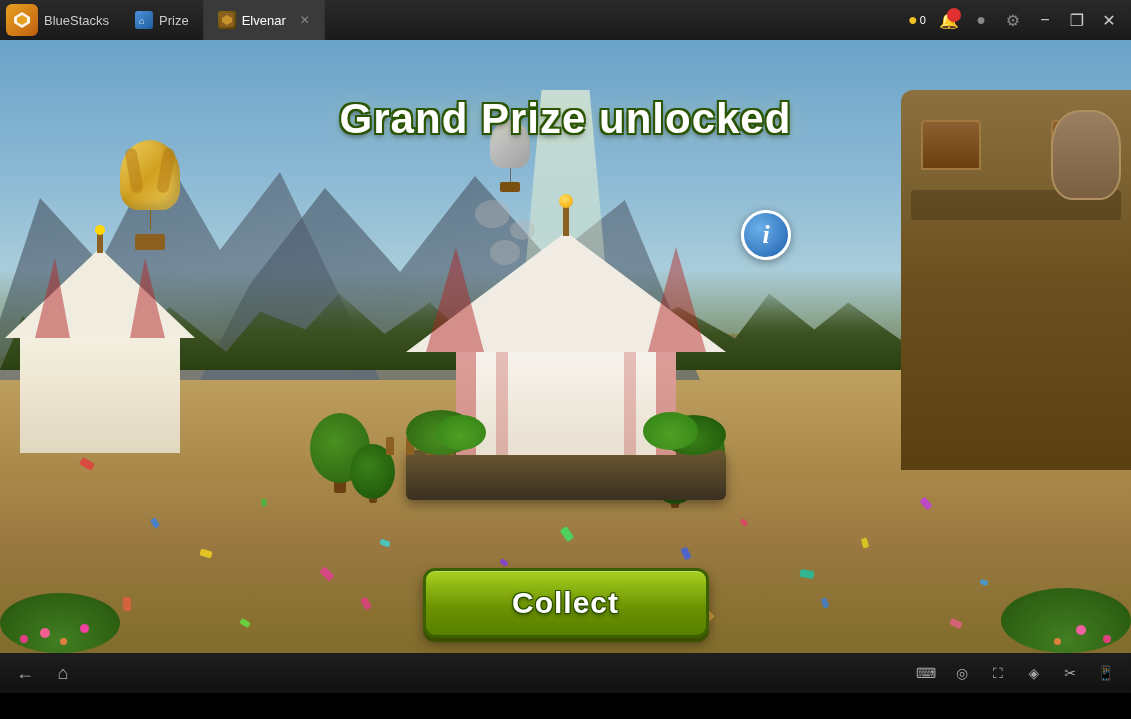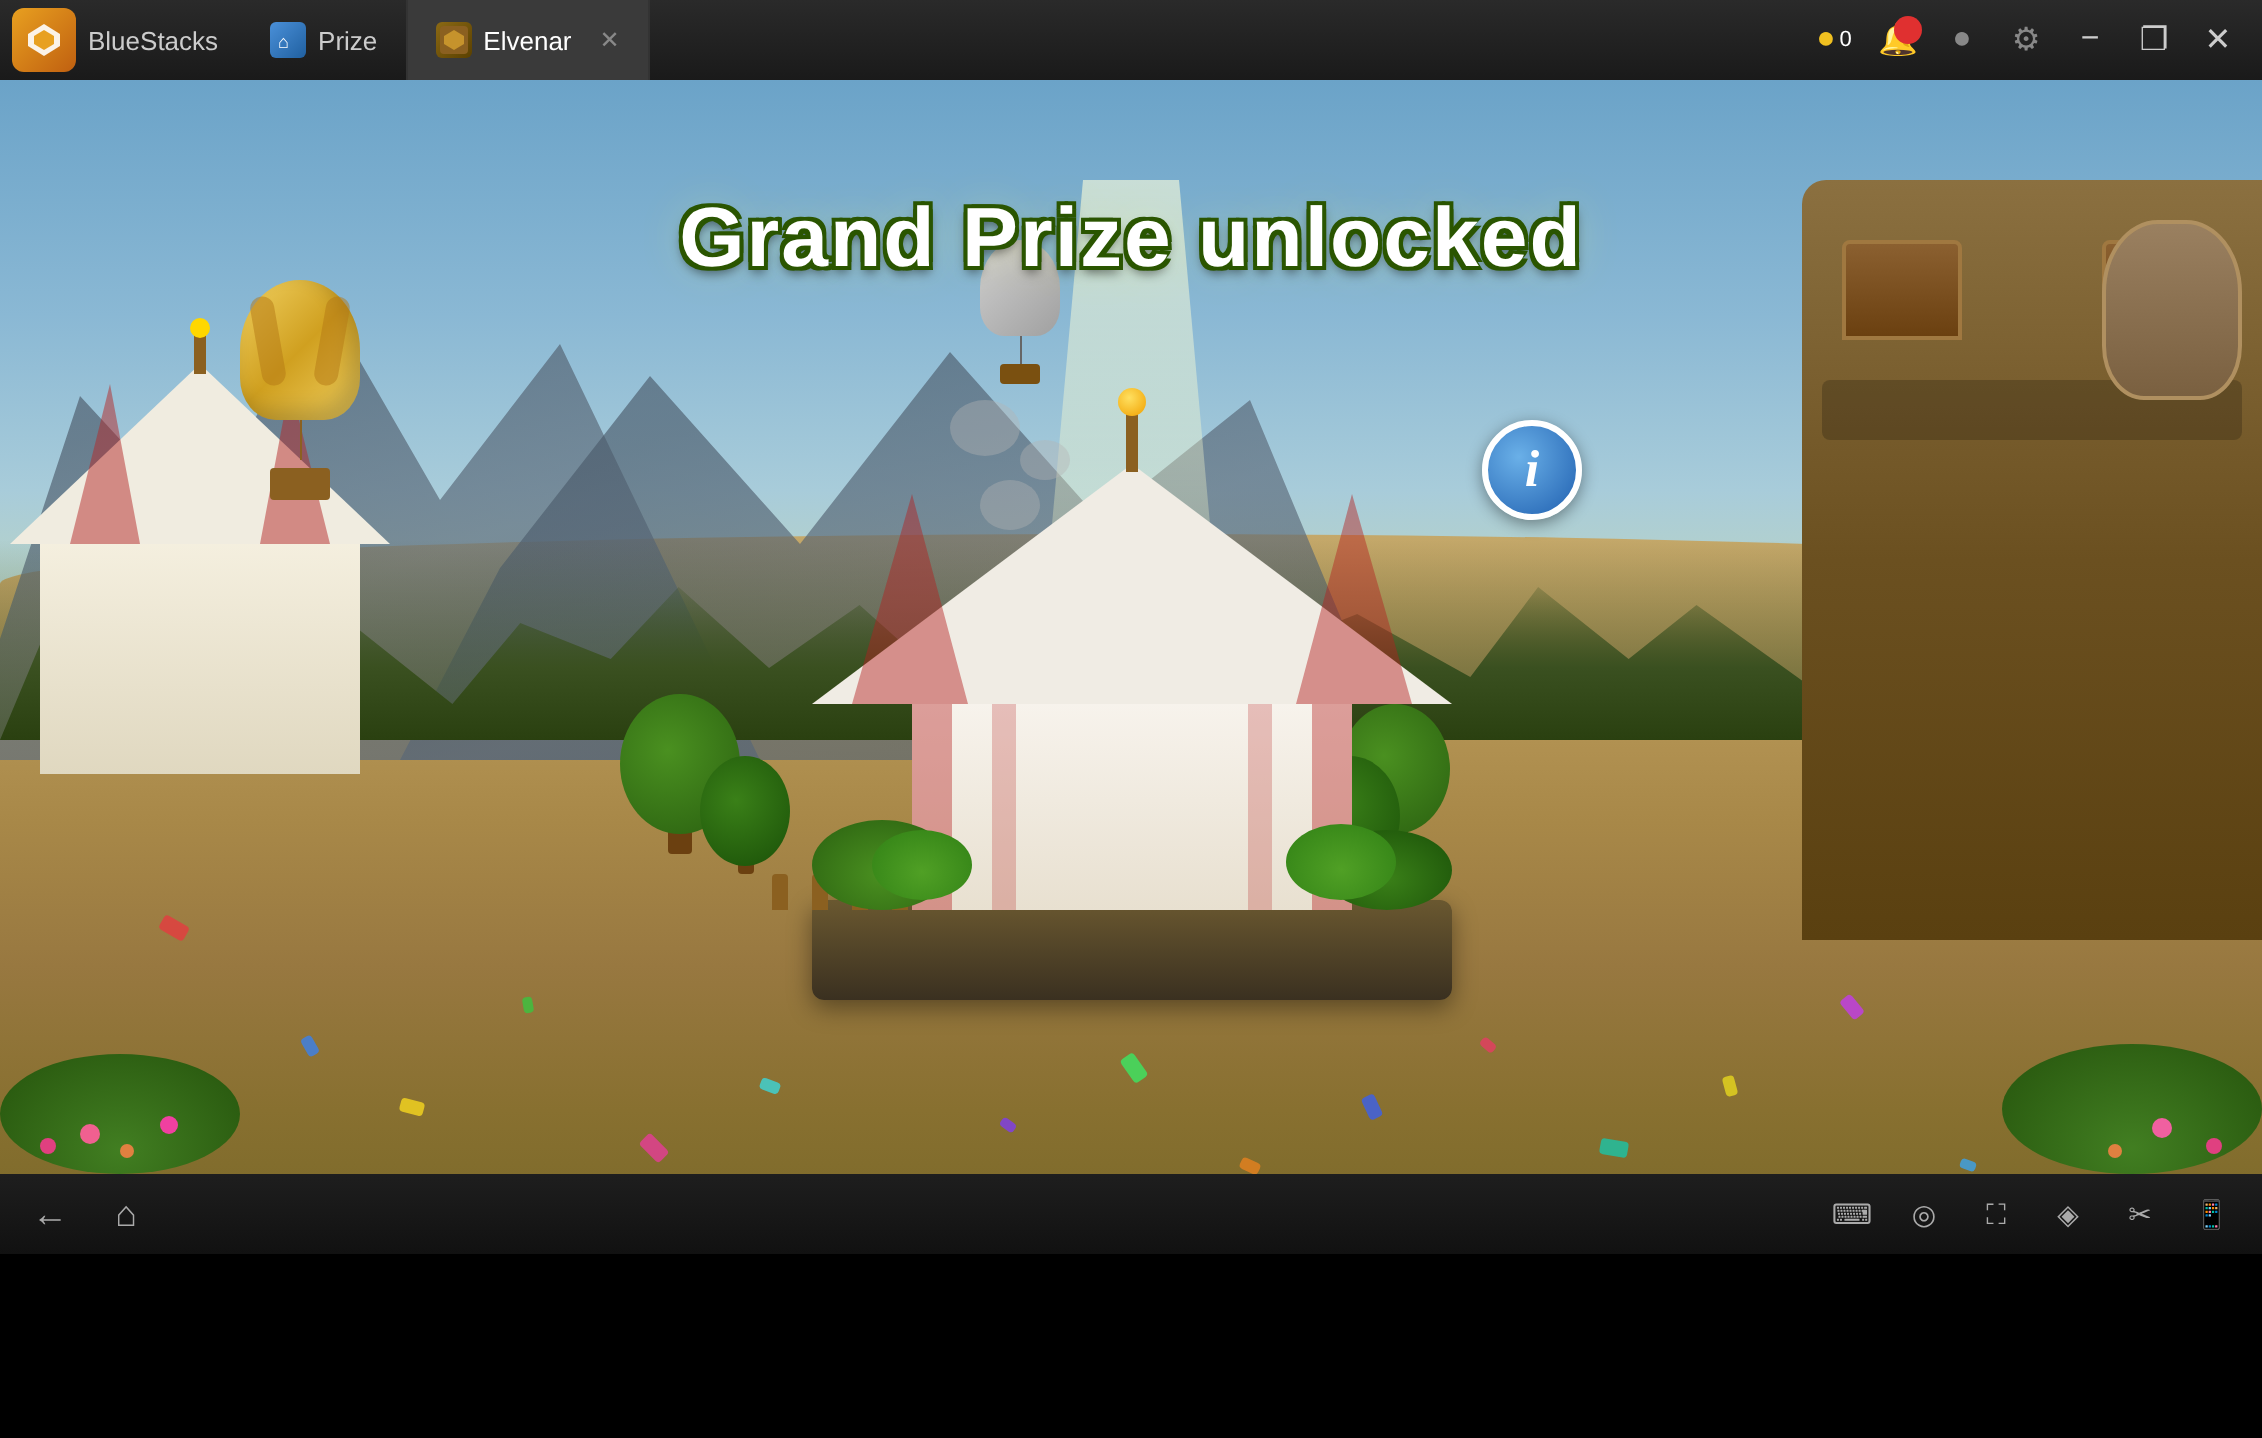--- a/index.html
+++ b/index.html
@@ -84,21 +84,21 @@
       display: flex; align-items: center; justify-content: center;
       cursor: pointer;
       color: #ccc;
       font-size: 16px;
       border-radius: 4px;
     }
 
     
     #game-area {
       width: 1131px;
-      height: 587px;
+      height: 653px;
       position: relative;
       overflow: hidden;
     }
 
     
     #bg {
       position: absolute;
       inset: 0;
       background:
         
@@ -678,20 +678,23 @@
     </div>
 
   <div id="grand-prize-title">
     <span>Grand Prize unlocked</span>
   </div>
 
   <div id="info-btn">
     <span>i</span>
   </div>
 
+  <div id="collect-btn">
+    <span id="collect-label">Collect</span>
+  </div>
 
   <div id="taskbar">
     <div class="taskbar-left">
       <div class="tb-icon">
         <span>←</span>
       </div>
       <div class="tb-icon">
         <span>⌂</span>
       </div>
     </div>

